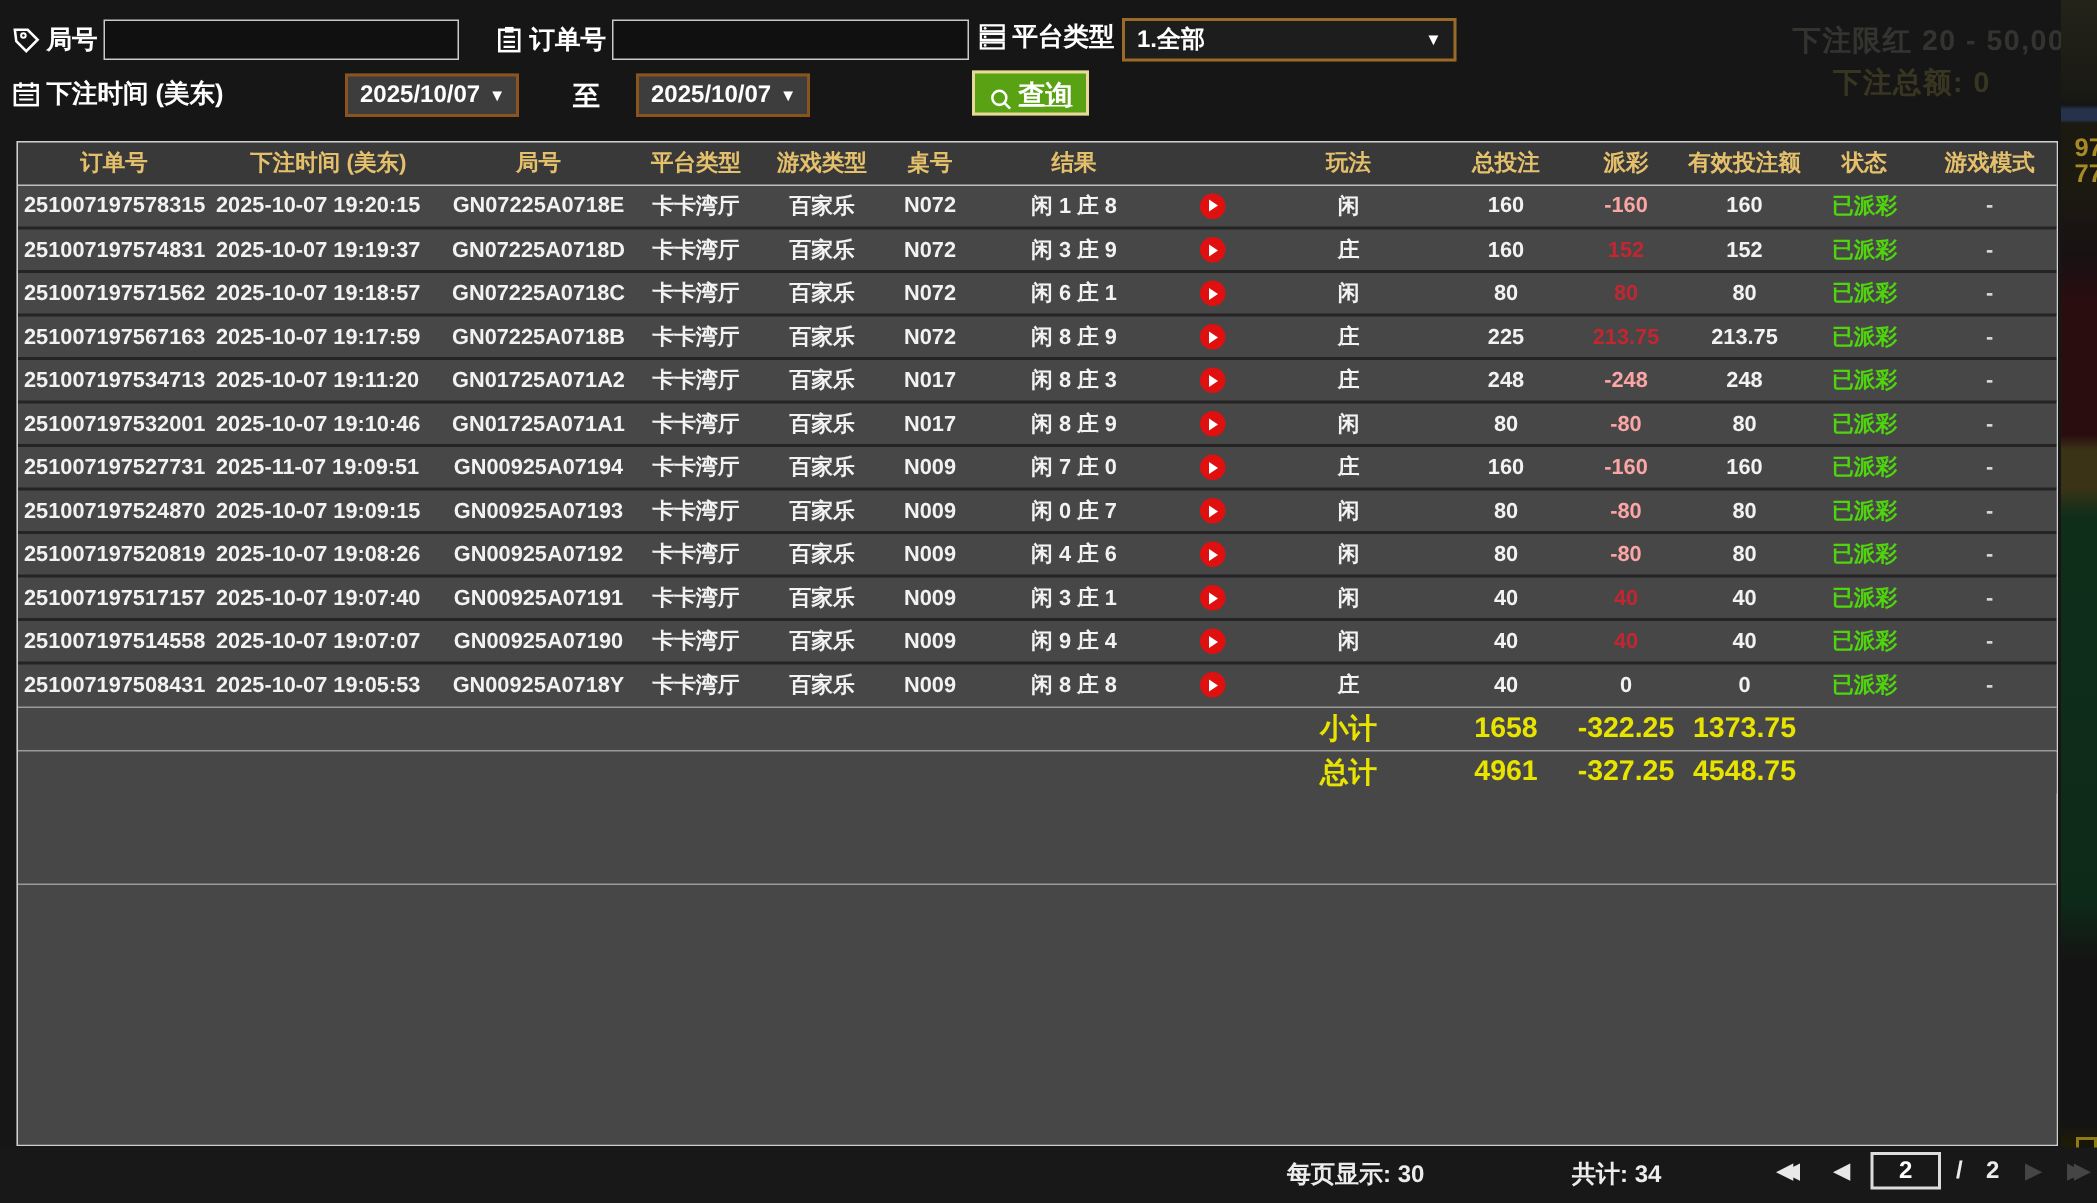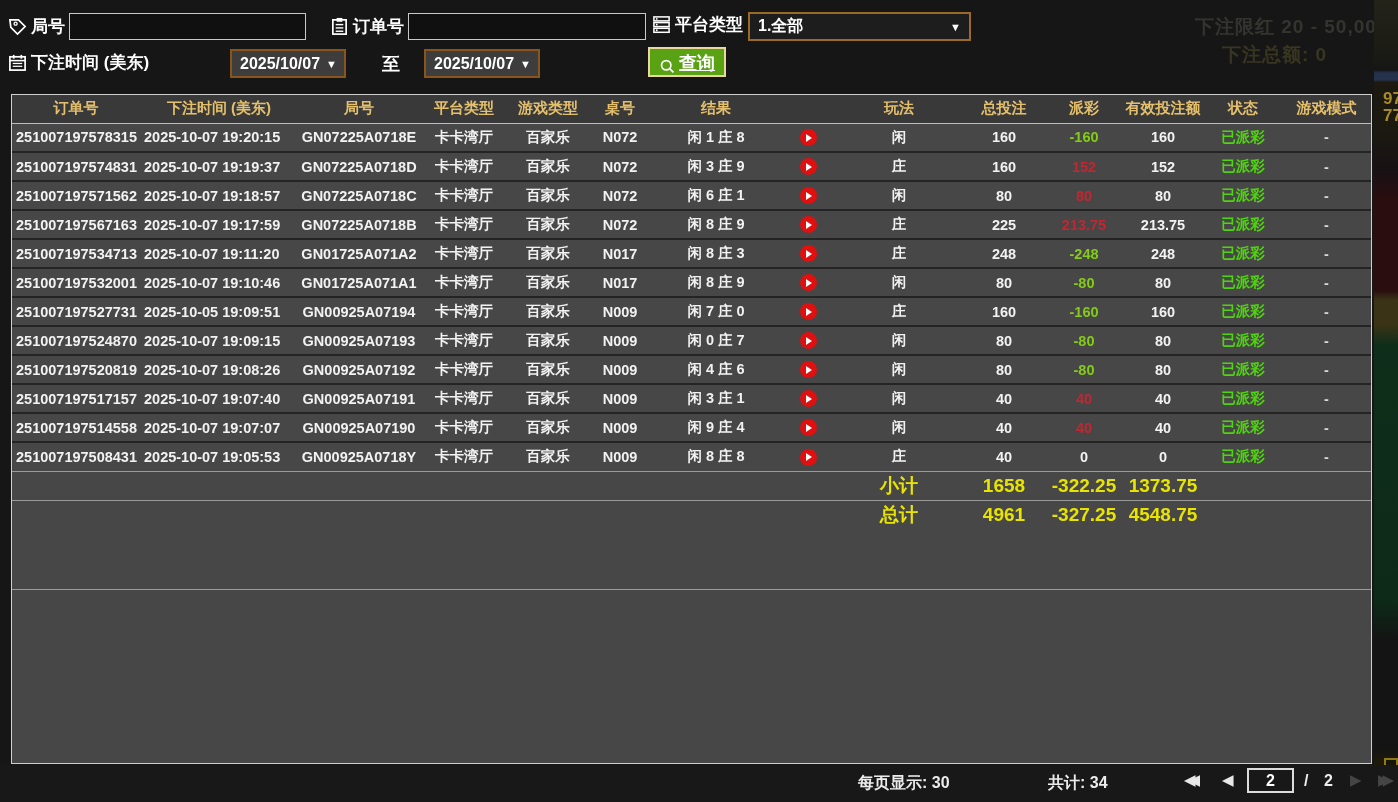--- a/index.html
+++ b/index.html
@@ -68,21 +68,21 @@
     background:#393939; color:#e5c06c; font-size:15px; height:28px;
     border-bottom:1px solid #bdbdbd; white-space:nowrap; overflow:hidden;
   }
   td {
     height:29px; font-size:14.5px; text-align:center; color:#f2f2f2;
     white-space:nowrap; overflow:hidden; padding:0 2px;
   }
   tbody tr { background:#474747; border-top:2px solid #242424; }
   tbody tr:first-child { border-top:none; }
   td.al { text-align:left; padding-left:4px; }
-  td.neg { color:#84cc16; }
+  td.neg { color:#fca5a5; }
   td.pos { color:#c22731; }
   td.zero { color:#f2f2f2; }
   td.status { color:#4fd40e; }
   td.dim { color:#d8d8d8; }
   tr.sumrow { border-top:1px solid #9a9a9a; }
   tr.sumrow td { color:#e8e400; font-size:19px; }
   .play-btn {
     display:inline-block; width:17px; height:17px; border-radius:50%;
     background:#e01010; position:relative; vertical-align:middle; cursor:pointer;
   }
@@ -320,21 +320,21 @@
           <td><span class="play-btn"></span></td>
           <td>闲</td>
           <td>80</td>
           <td class="neg">-80</td>
           <td>80</td>
           <td class="status">已派彩</td>
           <td class="dim">-</td>
         </tr>
         <tr>
           <td class="al">251007197527731</td>
-          <td class="al">2025-10-05 19:09:51</td>
+          <td class="al">2025-11-07 19:09:51</td>
           <td>GN00925A07194</td>
           <td>卡卡湾厅</td>
           <td>百家乐</td>
           <td>N009</td>
           <td>闲 7 庄 0</td>
           <td><span class="play-btn"></span></td>
           <td>庄</td>
           <td>160</td>
           <td class="neg">-160</td>
           <td>160</td>

